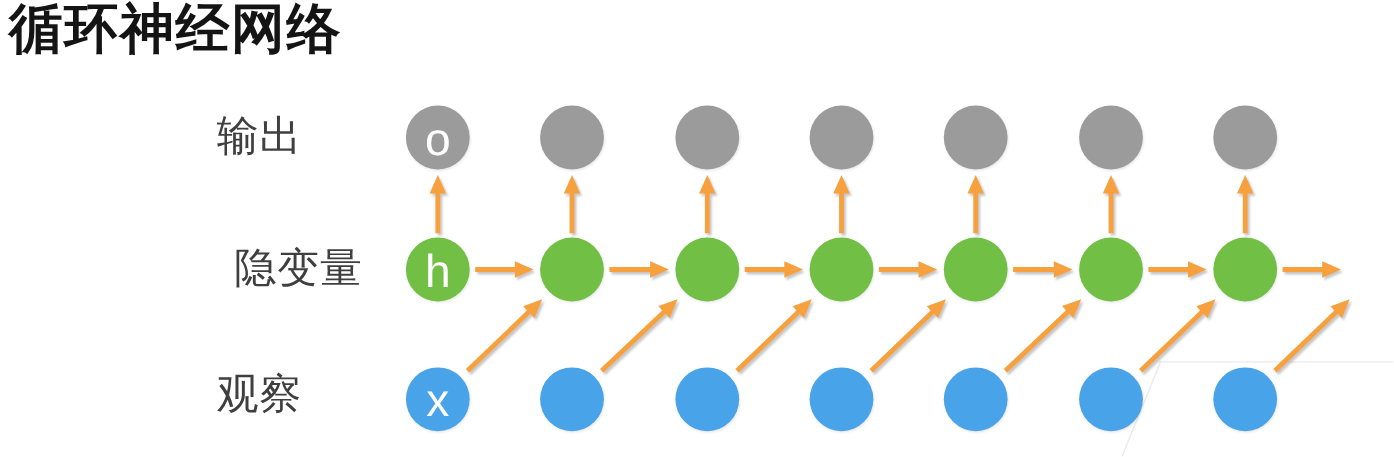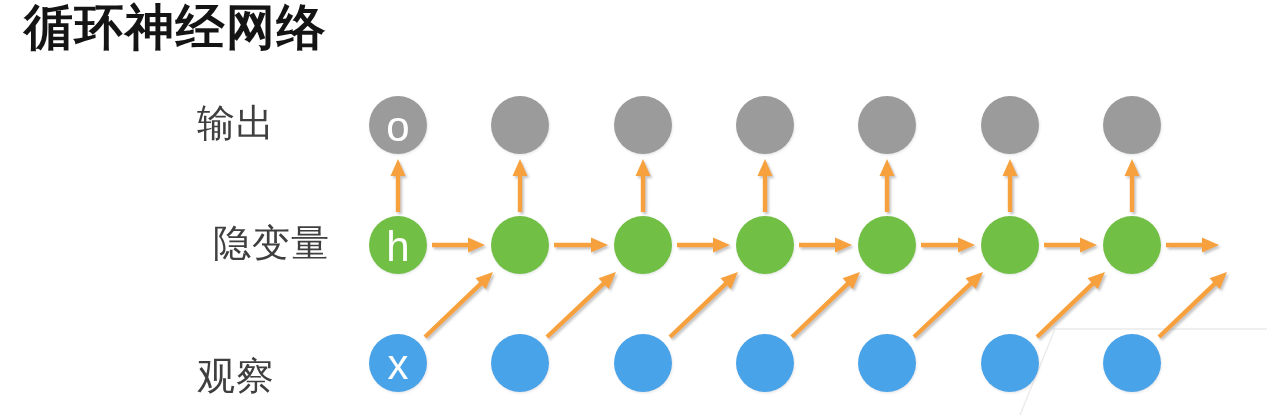--- a/index.html
+++ b/index.html
@@ -5,21 +5,21 @@
   html, body { margin: 0; padding: 0; }
   body {
     width: 1267px; height: 415px;
     position: relative;
     background: #ffffff;
     overflow: hidden;
     font-family: "Liberation Sans", sans-serif;
   }
   #page-title {
     position: absolute;
-    left: 24px; top: 0px;
+    left: 8px; top: 0px;
     margin: 0;
     font-size: 49px;
     font-weight: 700;
     line-height: 1.12;
     letter-spacing: 1.5px;
     color: #141414;
     white-space: nowrap;
   }
   .row-label {
     position: absolute;
@@ -36,21 +36,21 @@
     left: 0; top: 0;
   }
 </style>
 </head>
 <body>
 
 <h1 id="page-title">循环神经网络</h1>
 
 <div class="row-label" style="top: 125px; left: 197px;">输出</div>
 <div class="row-label" style="top: 245px; left: 213px;">隐变量</div>
-<div class="row-label" style="top: 378px; left: 197px;">观察</div>
+<div class="row-label" style="top: 360px; left: 197px;">观察</div>
 
 <svg id="rnn-diagram" width="1267" height="415" viewBox="0 0 1267 415" xmlns="http://www.w3.org/2000/svg">
   <defs>
     <filter id="arrow-shadow" x="-60%" y="-60%" width="240%" height="240%">
       <feDropShadow dx="1.8" dy="2.2" stdDeviation="1.1" flood-color="#8a8a8a" flood-opacity="0.5"></feDropShadow>
     </filter>
     <filter id="node-shadow" x="-40%" y="-40%" width="180%" height="180%">
       <feDropShadow dx="0.8" dy="1.2" stdDeviation="0.8" flood-color="#9a9a9a" flood-opacity="0.25"></feDropShadow>
     </filter>
   </defs>

